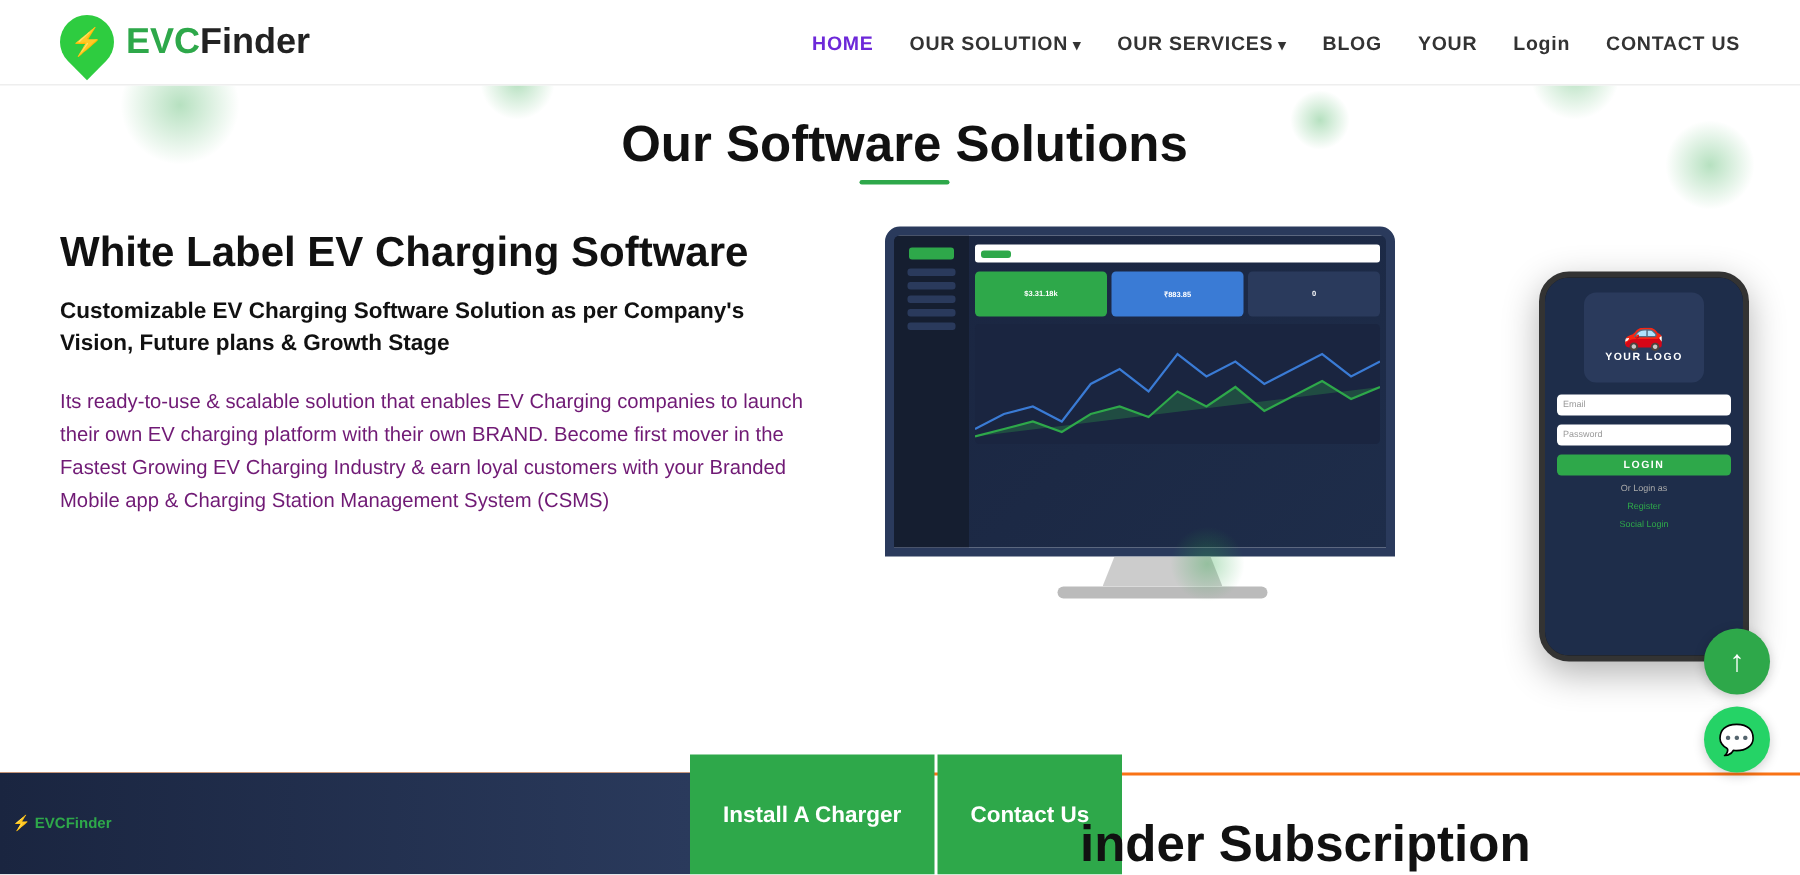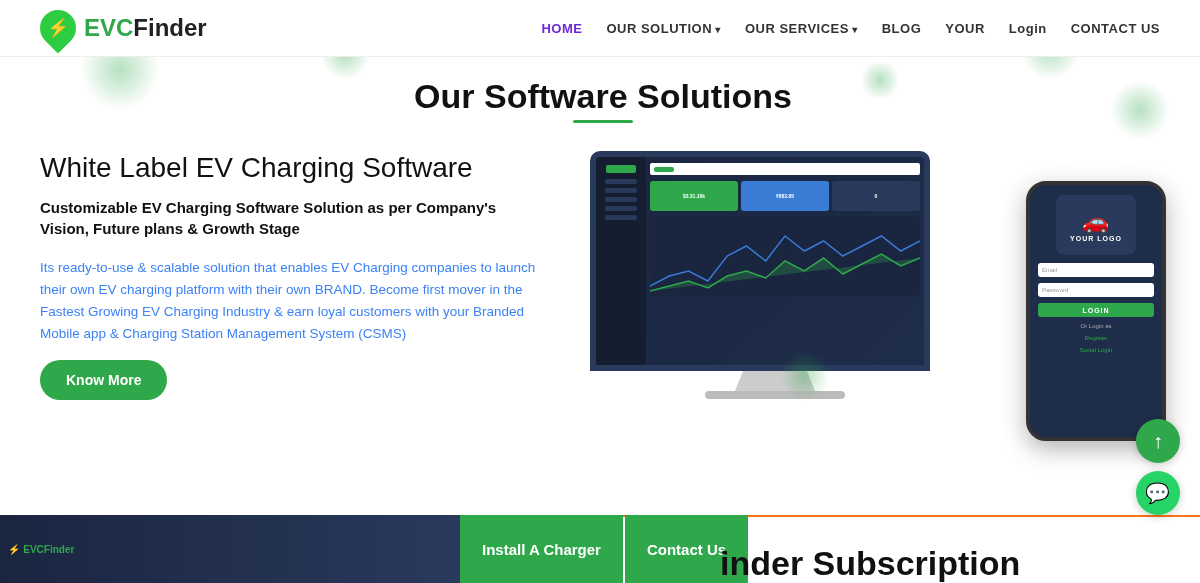--- a/index.html
+++ b/index.html
@@ -49,30 +49,30 @@
     .section-title-underline {
       width: 60px; height: 3px; background: #2ea84a;
       margin: 0 auto 28px auto; border-radius: 2px;
     }
 
     .content-wrapper {
       display: flex; align-items: flex-start; gap: 40px;
     }
     .left-content { max-width: 500px; flex: 1; }
     .product-title {
-      font-size: 28px; font-weight: 400; color: #111;
+      font-size: 28px; font-weight: 700; color: #111;
       margin-bottom: 12px; line-height: 1.2;
     }
     .product-subtitle {
       font-size: 15px; font-weight: 700; color: #111;
       margin-bottom: 18px; line-height: 1.4;
     }
     .product-desc {
-      font-size: 13.5px; color: #3b82f6; line-height: 1.65;
-      margin-bottom: 14px;
+      font-size: 13.5px; color: #701a75; line-height: 1.65;
+      margin-bottom: 38px;
     }
     .btn-know-more {
       background: #2ea84a; color: #fff; border: none; border-radius: 24px;
       padding: 12px 26px; font-size: 14px; font-weight: 600;
       cursor: pointer;
     }
 
     
     .right-image {
       flex: 1; position: relative; height: 340px;
@@ -180,21 +180,21 @@
       overflow: hidden;
     }
     .preview-img-mock {
       width: 100%; height: 100%; background: linear-gradient(90deg, #1a2540 0%, #2a3a5c 100%);
       display: flex; align-items: center; padding: 8px;
     }
     .preview-logo { font-size: 10px; color: #2ea84a; font-weight: bold; }
 
     .bottom-cta-area {
       position: absolute; left: 460px; bottom: 0;
-      display: flex; align-items: center; height: 68px;
+      display: flex; align-items: center; height: 80px;
     }
     .btn-install {
       background: #2ea84a; color: #fff; border: none;
       padding: 14px 22px; font-size: 15px; font-weight: 700;
       cursor: pointer; height: 100%;
     }
     .btn-contact {
       background: #2ea84a; color: #fff; border: none;
       padding: 14px 22px; font-size: 15px; font-weight: 700;
       cursor: pointer; height: 100%; margin-left: 2px;
@@ -264,21 +264,20 @@
 <div class="main-section">
   <h1 class="section-title">Our Software Solutions</h1>
   <div class="section-title-underline"></div>
 
   <div class="content-wrapper">
 
     <div class="left-content">
       <h2 class="product-title">White Label EV Charging Software</h2>
       <p class="product-subtitle">Customizable EV Charging Software Solution as per Company's Vision, Future plans &amp; Growth Stage</p>
       <p class="product-desc">Its ready-to-use &amp; scalable solution that enables EV Charging companies to launch their own EV charging platform with their own BRAND. Become first mover in the Fastest Growing EV Charging Industry &amp; earn loyal customers with your Branded Mobile app &amp; Charging Station Management System (CSMS)</p>
-      <button class="btn-know-more">Know More</button>
     </div>
 
     <div class="right-image">
 
       <div class="monitor">
         <div class="monitor-screen">
 
           <div class="screen-sidebar">
             <div class="screen-sidebar-logo"></div>
             <div class="screen-sidebar-item"></div>

